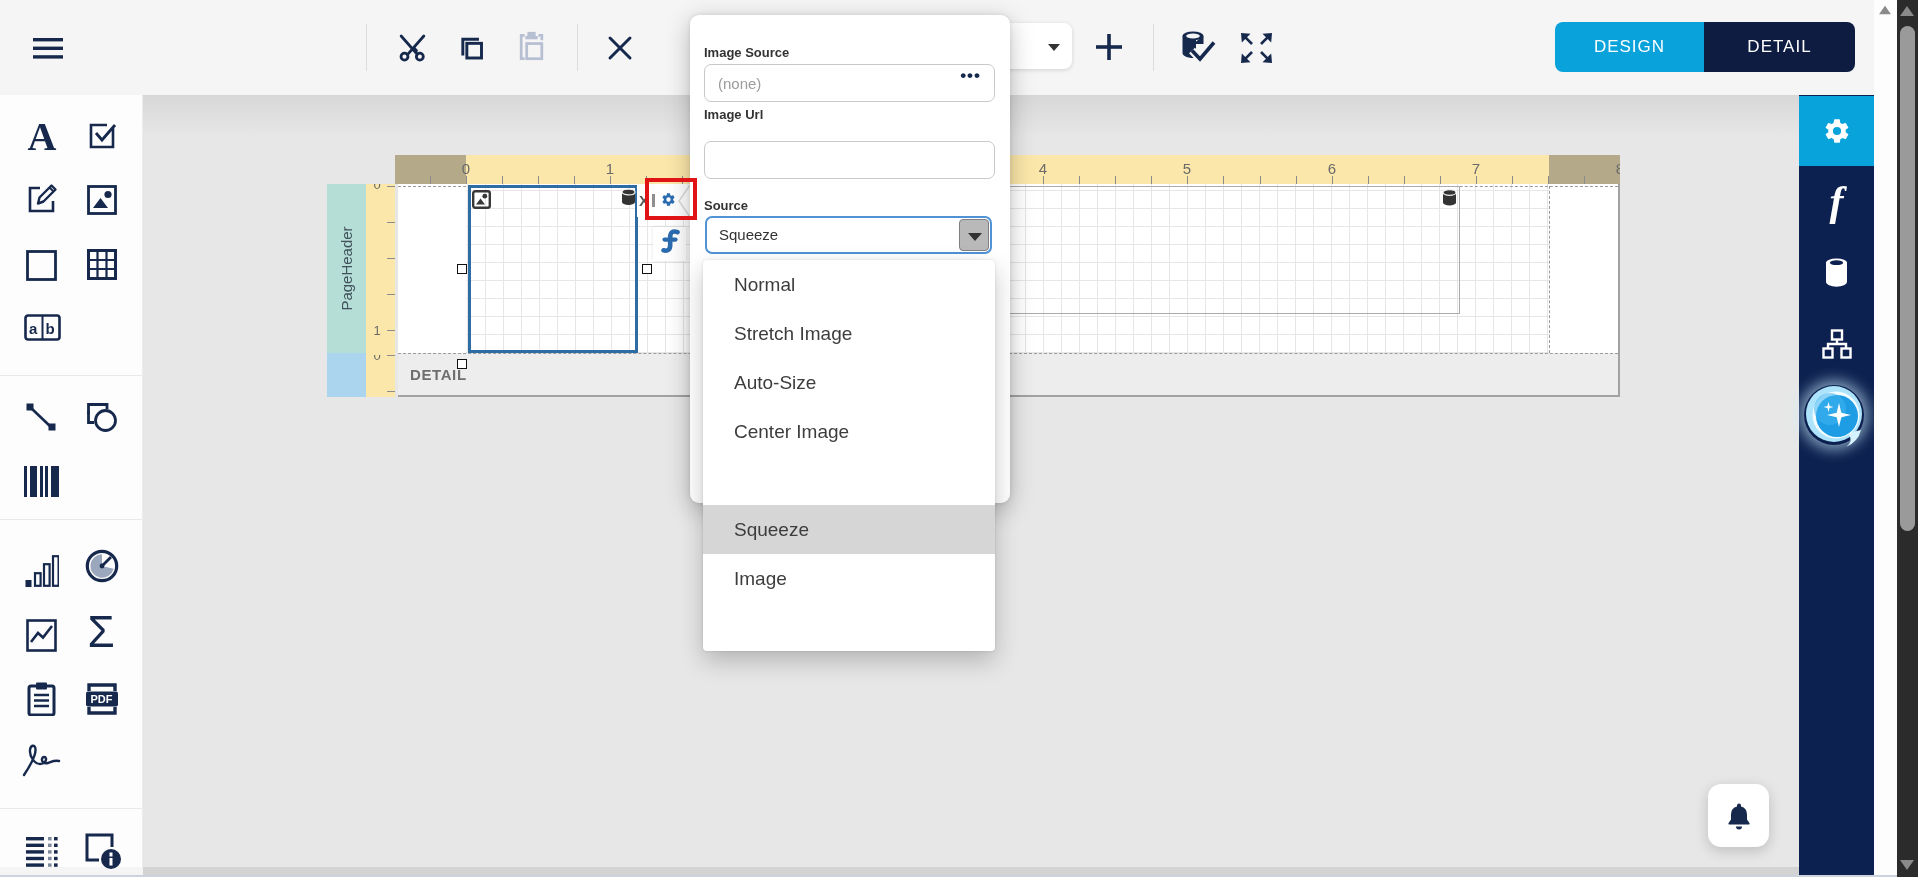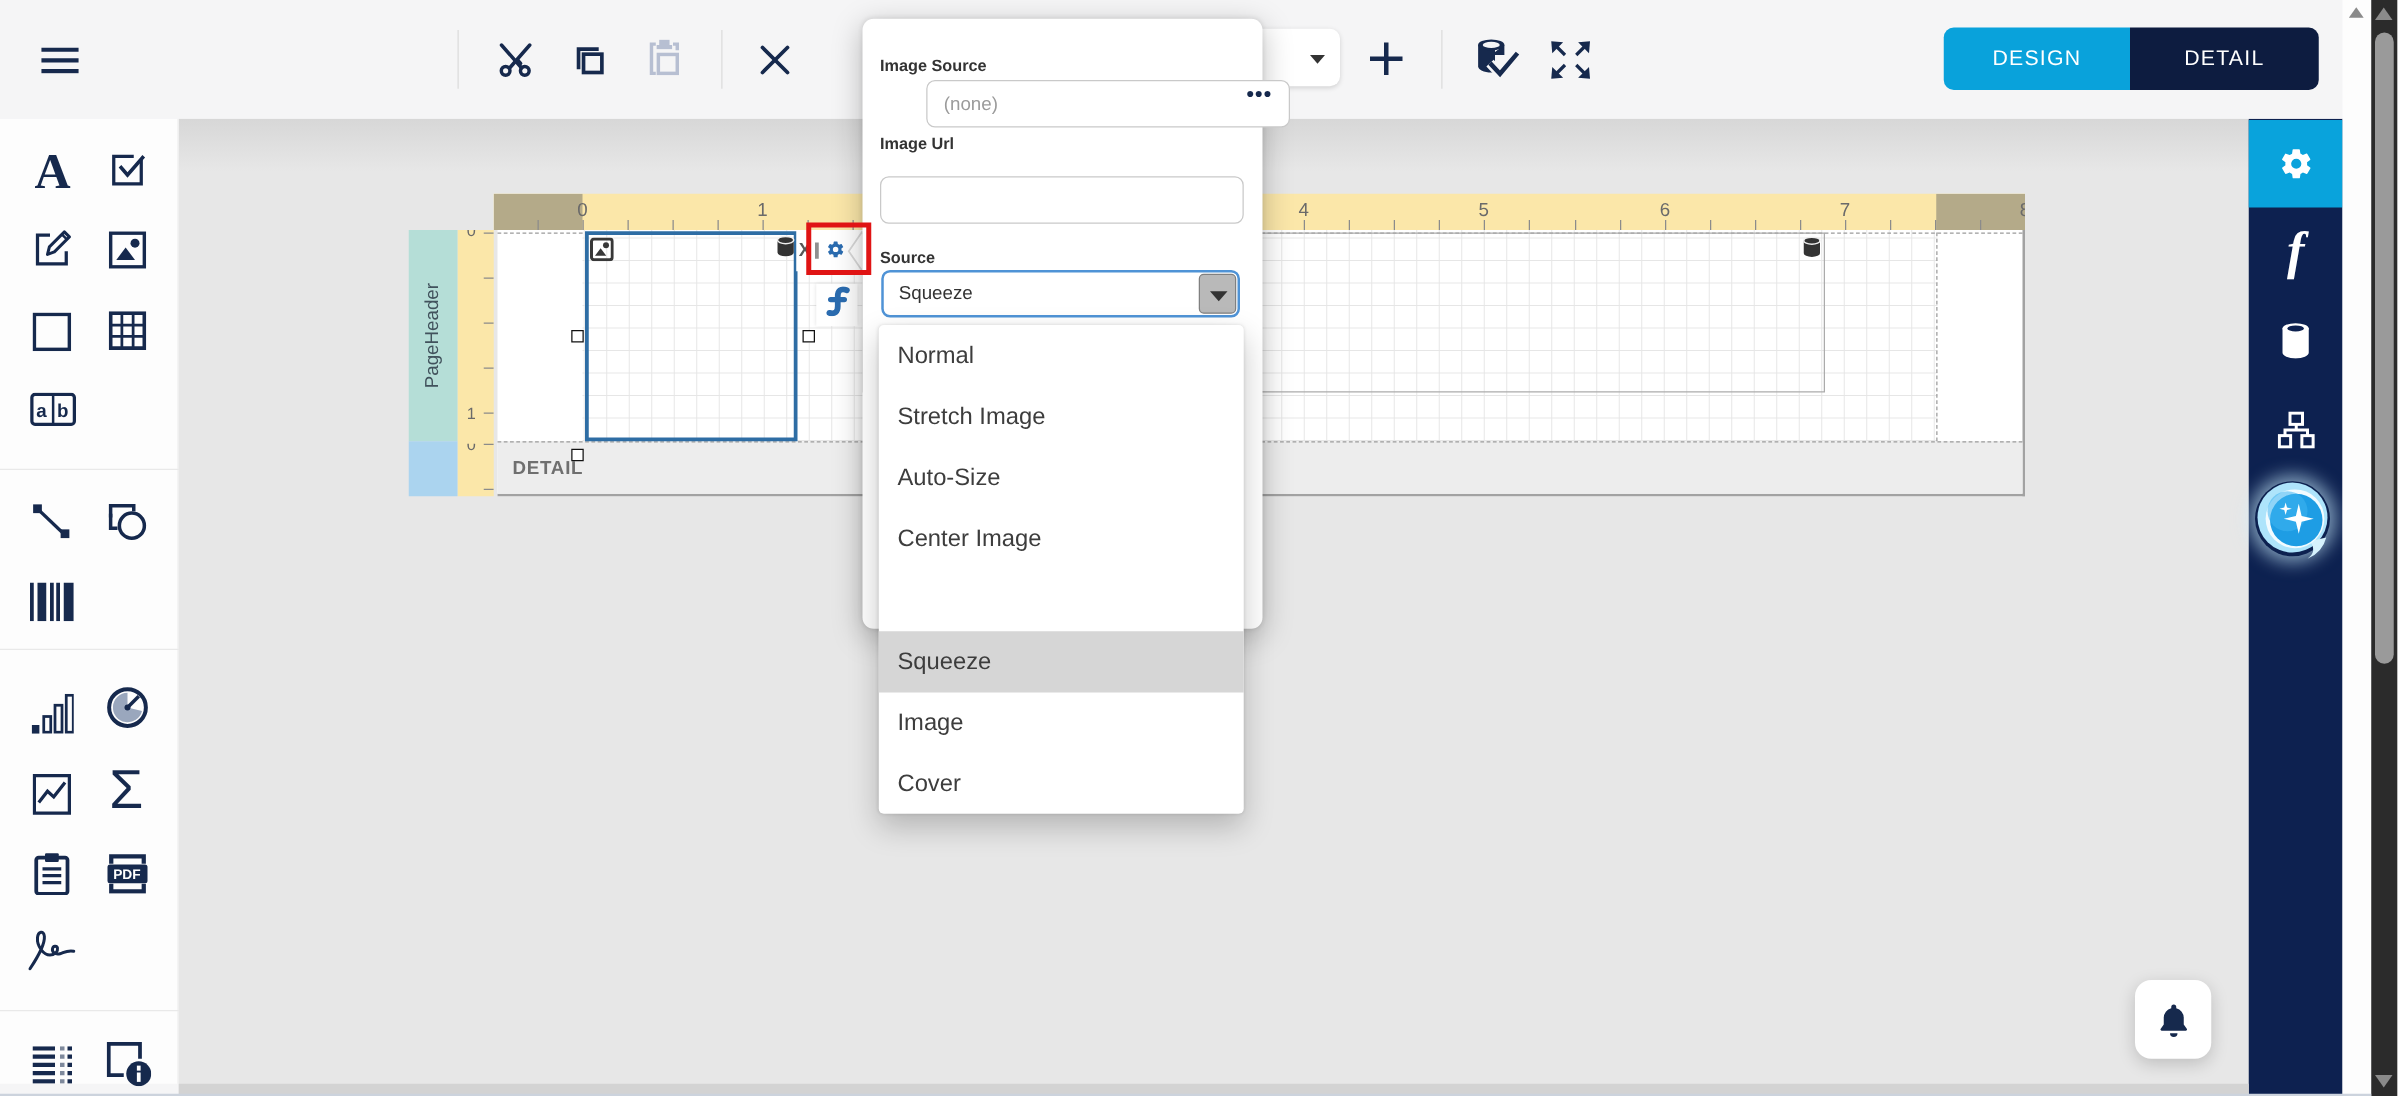--- a/index.html
+++ b/index.html
@@ -31,21 +31,21 @@
   .dash-h { position:absolute; height:0; border-top:1px dashed #9b9b9b; }
   .dash-v { position:absolute; width:0; border-left:1px dashed #9b9b9b; }
   
   #popup { left:690px; top:15px; width:320px; height:488px; background:#fff; border-radius:9px;
      box-shadow:0 6px 24px rgba(0,0,0,.25), 0 0 4px rgba(0,0,0,.1); z-index:50; }
   .plabel { position:absolute; left:14px; font-size:13px; font-weight:700; color:#333; }
   .pinput { position:absolute; left:14px; width:291px; background:#fff; border:1px solid #c9c9c9; border-radius:7px; }
   #ddlist { left:703px; top:260px; width:292px; height:391px; background:#fff; border-radius:4px;
      box-shadow:0 10px 24px rgba(0,0,0,.22), 0 0 3px rgba(0,0,0,.12); z-index:60; }
   .dditem { position:absolute; left:0; width:292px; height:49px; font-size:19px; color:#3d3d3d;
-     display:flex; align-items:center; padding-left:15px; }
+     display:flex; align-items:center; padding-left:31px; }
   
   #btnDesign { left:1555px; top:22px; width:149px; height:50px; background:#09a2db; color:#fff;
      border-radius:8px 0 0 8px; display:flex; align-items:center; justify-content:center;
      font-size:17px; letter-spacing:1px; z-index:31;}
   #btnPreview { left:1704px; top:22px; width:151px; height:50px; background:#0d1c40; color:#fff;
      border-radius:0 8px 8px 0; display:flex; align-items:center; justify-content:center;
      font-size:17px; letter-spacing:1px; z-index:31;}
   
   #bell { left:1708px; top:784px; width:61px; height:63px; background:#fff; border-radius:13px;
      box-shadow:0 4px 14px rgba(0,0,0,.18); display:flex; align-items:center; justify-content:center; z-index:20; }
@@ -266,21 +266,21 @@
         <path d="M4.2 27.8 L12 20"></path>
         <path d="M1 31 L10.5 30.2 L1.8 21.5 Z" stroke="none"></path>
       </g>
     </svg>
   </div>
   <div class="abs" id="btnDesign">DESIGN</div>
   <div class="abs" id="btnPreview">DETAIL</div>
 
   <div class="abs" id="popup">
     <div class="plabel" style="top:30px;">Image Source</div>
-    <div class="pinput" style="top:49px; height:38px;margin-left:37px;">
+    <div class="pinput" style="top:49px; height:38px;">
       <span style="position:absolute; left:13px; top:10px; font-size:15px; color:#9b9b9b;">(none)</span>
       <span style="position:absolute; right:13px; top:1px; color:#16294d; font-size:17px; font-weight:700; letter-spacing:1px;">•••</span>
     </div>
     <div class="plabel" style="top:92px;text-align:center;">Image Url</div>
     <div class="pinput" style="top:126px; height:38px;"></div>
     <div class="plabel" style="top:183px;">Source</div>
     <div class="abs" style="left:15px; top:201px; width:287px; height:38px; background:#fff; border:2px solid #4f93d6; border-radius:7px;">
       <span style="position:absolute; left:12px; top:8px; font-size:15px; color:#333;">Squeeze</span>
       <span style="position:absolute; right:1px; top:1px; width:30px; height:32px; background:#b9b9b9; border:1px solid #808080; border-radius:4px;">
         <i style="position:absolute; left:8px; top:13px; width:0; height:0; border-left:7px solid transparent; border-right:7px solid transparent; border-top:8px solid #333;"></i>
@@ -288,21 +288,20 @@
     </div>
   </div>
 
   <div class="abs" id="ddlist">
     <div class="dditem" style="top:0px;">Normal</div>
     <div class="dditem" style="top:49px;">Stretch Image</div>
     <div class="dditem" style="top:98px;">Auto-Size</div>
     <div class="dditem" style="top:147px;">Center Image</div>
     <div class="dditem" style="top:245px; background:#d6d6d6;">Squeeze</div>
     <div class="dditem" style="top:294px;">Image</div>
-    <div class="dditem" style="top:343px;">Cover</div>
   </div>
   <div class="abs" id="lsb">
     <div class="lsbdiv" style="top:280px;"></div>
     <div class="lsbdiv" style="top:424px;"></div>
     <div class="lsbdiv" style="top:713px;"></div>
 
     <div class="abs" style="left:26px; top:24px; width:32px; height:36px; font-family:'Liberation Serif',serif; font-size:40px; font-weight:700; color:#16294d; line-height:36px; text-align:center;">A</div>
     <svg class="abs" style="left:87px; top:26px;" width="30" height="30" viewBox="0 0 30 30">
       <path d="M26 7 L26 26 L4 26 L4 4 L20 4" fill="none" stroke="#16294d" stroke-width="2.6"></path>
       <path d="M9 12 L15 19 L28 4" fill="none" stroke="#16294d" stroke-width="2.8"></path>

